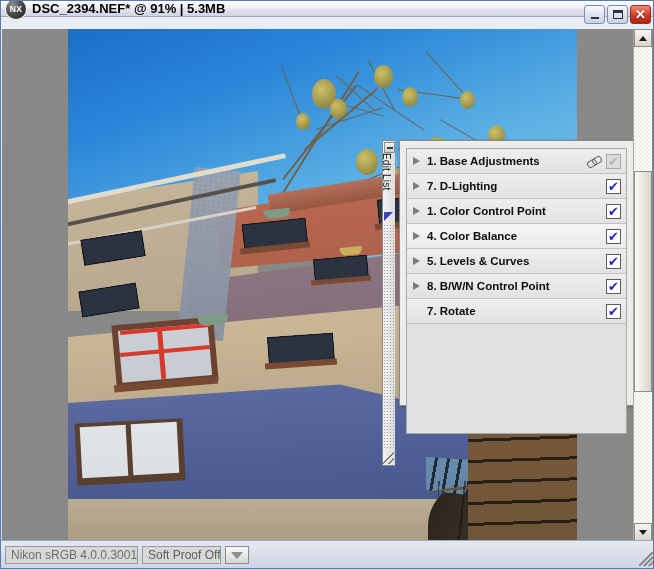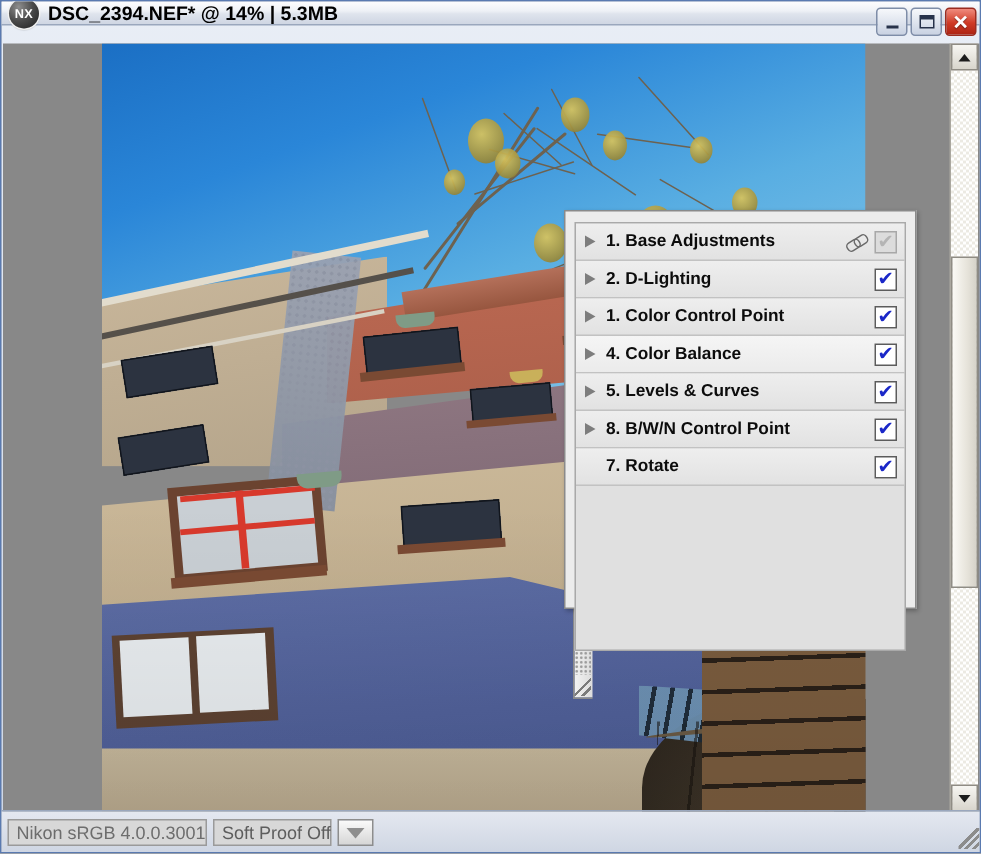--- a/index.html
+++ b/index.html
@@ -108,21 +108,21 @@
   }
   .tab-grip{
     position:absolute;left:382px;top:451px;width:11px;height:12px;
     background:
       linear-gradient(135deg,transparent 46%,#7b7b7b 46%,#7b7b7b 56%,transparent 56%),
       linear-gradient(135deg,transparent 70%,#7b7b7b 70%,#7b7b7b 80%,transparent 80%);
   }
 
   
   .editlist{
-    position:absolute;left:375px;top:139px;width:235px;height:266px;
+    position:absolute;left:398px;top:139px;width:235px;height:266px;
     background:#ececec;
     border:1px solid #8a8a8a;
     box-sizing:border-box;
     box-shadow:1px 1px 3px rgba(0,0,0,.28);
   }
   .steps{
     position:absolute;left:6px;top:7px;width:221px;height:286px;
     background:#e0e0e0;
     border:1px solid #a9a9a9;
     box-sizing:border-box;
@@ -265,21 +265,21 @@
       linear-gradient(135deg,transparent 80%,#8c8c8c 80%,#8c8c8c 90%,transparent 90%);
   }
 </style>
 </head>
 <body>
 
 <div class="app">
 
   <div class="titlebar">
     <div class="nxlogo">NX</div>
-    <div class="title-text">DSC_2394.NEF* @ 14% | 5.3MB</div>
+    <div class="title-text">DSC_2394.NEF* @ 91% | 5.3MB</div>
     <div class="winbtns">
       <div class="wbtn">
           <div class="min-g"></div>
         </div>
       <div class="wbtn">
           <div class="max-g"></div>
         </div>
       <div class="wbtn close">
           <div class="x-g">✕</div>
         </div>
@@ -417,21 +417,21 @@
           <span class="lbl">1. Base Adjustments</span>
           <span class="right">
             <span class="chain"></span>
             <span class="cbox disabled">
               <span class="chk">✔</span>
             </span>
           </span>
         </div>
         <div class="step">
           <span class="tri"></span>
-          <span class="lbl">2. D-Lighting</span>
+          <span class="lbl">7. D-Lighting</span>
           <span class="right">
             <span class="cbox">
               <span class="chk">✔</span>
             </span>
           </span>
         </div>
         <div class="step">
           <span class="tri"></span>
           <span class="lbl">1. Color Control Point</span>
           <span class="right">

